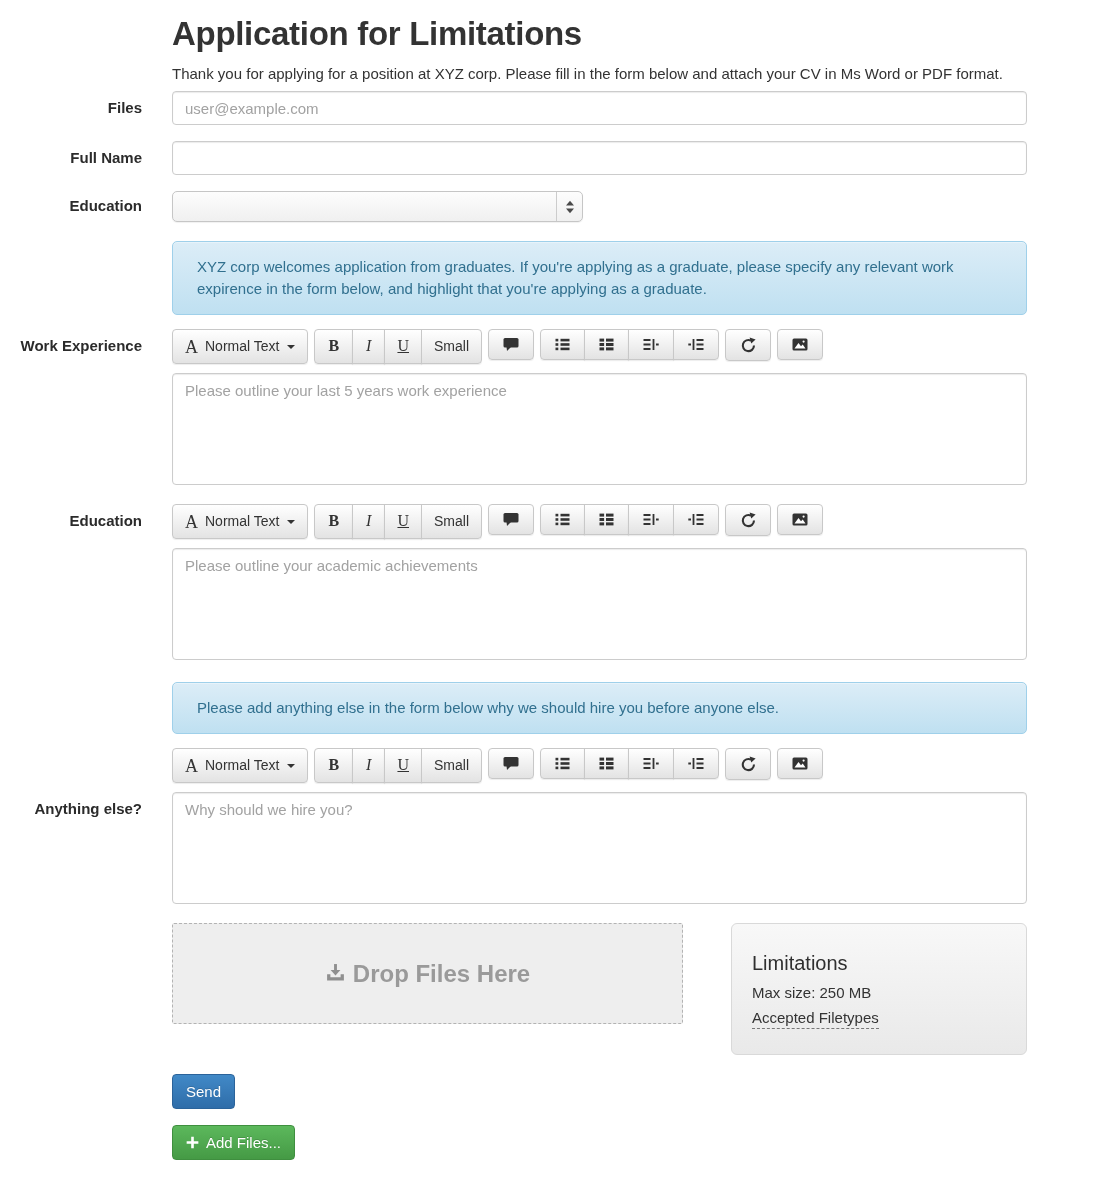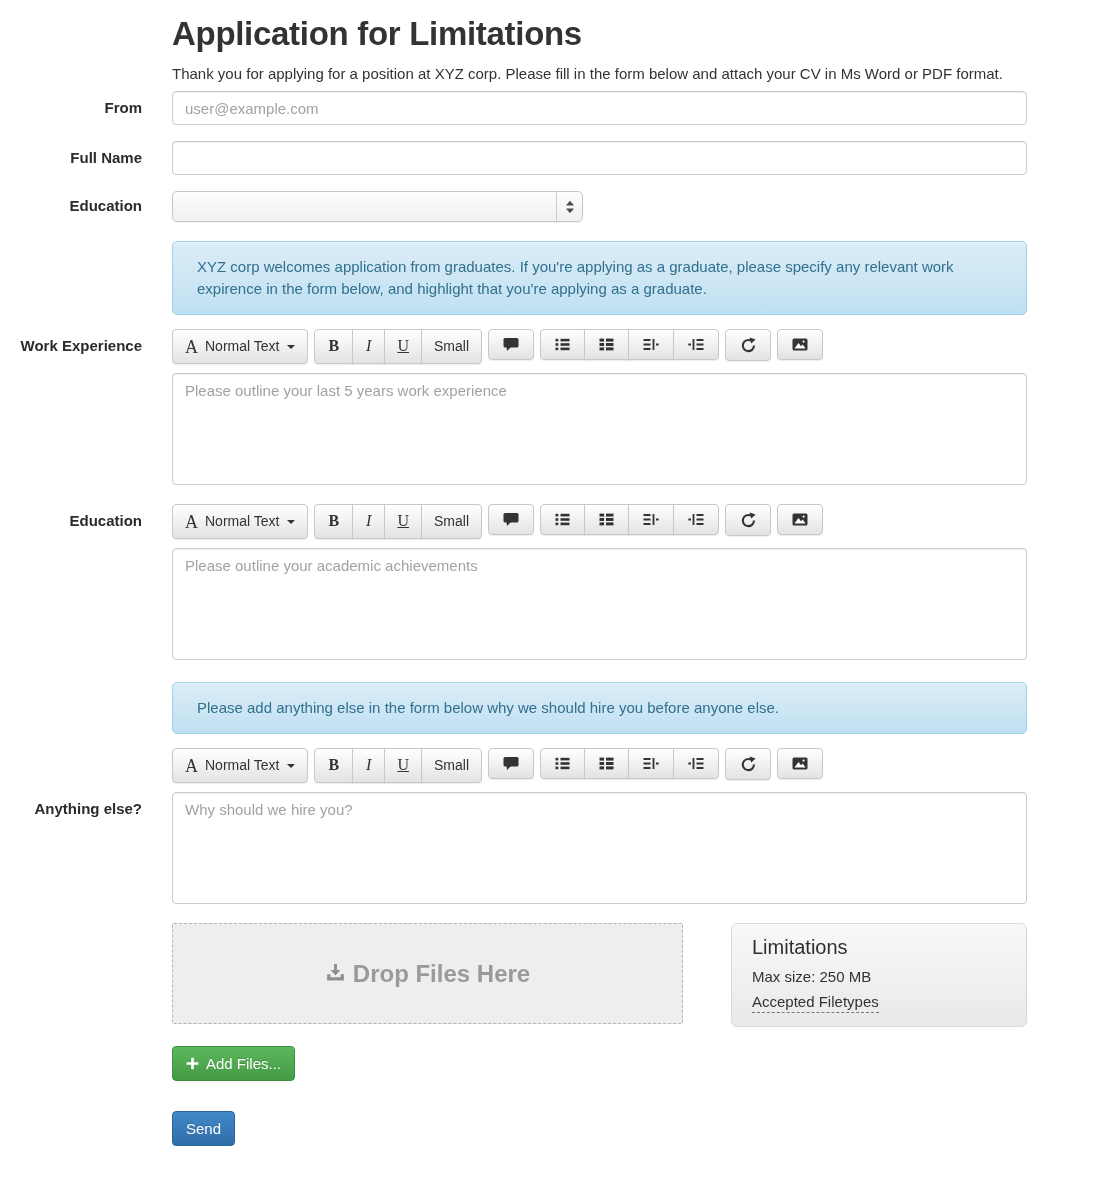--- a/index.html
+++ b/index.html
@@ -89,24 +89,24 @@
   .upload-row { margin-bottom: 19px; }
   .upload-flex { display: flex; }
   .dropzone {
     width: 523px; height: 101px; background: #eeeeee;
     border: 1px dashed #b3b3b3; border-radius: 2px;
     display: flex; align-items: center; justify-content: center;
     color: #999; cursor: default;
   }
   .dropzone .drop-label { font-size: 24px; font-weight: 700; color: #9a9a9a; margin-left: 7px; }
   .limitations {
-    width: 302px; margin-left: 48px; height: 104px;
+    width: 302px; margin-left: 48px; height: 132px;
     border: 1px solid #d9d9d9; border-radius: 6px;
     background: linear-gradient(#f8f8f8, #e9e9e9);
-    padding: 12px 20px;
+    padding: 28px 20px;
   }
   .limitations h3 { font-size: 20px; font-weight: 400; color: #2f2f2f; margin-bottom: 7px; }
   .limitations .lim-line { font-size: 15px; line-height: 21px; margin-bottom: 4px; }
   .accepted { display: inline-block; border-bottom: 1px dashed #777; cursor: help; }
 
   
   .addfiles-row { margin-bottom: 30px; }
   .btn {
     display: inline-flex; align-items: center;
     font-family: "Liberation Sans", sans-serif;
@@ -129,21 +129,21 @@
 <body>
 
 <div class="header">
   <h1>Application for Limitations</h1>
   <p class="intro">Thank you for applying for a position at XYZ corp. Please fill in the form below and attach your CV in Ms Word or PDF format.</p>
 </div>
 
 <form>
 
   <div class="form-row">
-    <label class="label-col">From</label>
+    <label class="label-col">Files</label>
     <div class="control-col">
       <input type="text" placeholder="user@example.com" style="">
     </div>
   </div>
 
   <div class="form-row">
     <label class="label-col">Full Name</label>
     <div class="control-col">
       <input type="text" style="">
     </div>
@@ -466,34 +466,34 @@
         <span class="drop-label">Drop Files Here</span>
       </div>
       <div class="limitations">
         <h3>Limitations</h3>
         <div class="lim-line">Max size: 250 MB</div>
         <div class="lim-line"><span class="accepted">Accepted Filetypes</span></div>
       </div>
     </div>
   </div>
 
+  <div class="form-row">
+    <div class="label-col"></div>
+    <div class="control-col">
+      <button type="button" class="btn btn-primary">
+        <span>Send</span>
+      </button>
+    </div>
+  </div>
+
   <div class="form-row addfiles-row">
     <div class="label-col"></div>
     <div class="control-col">
       <button type="button" class="btn btn-success">
         <svg width="13" height="13" viewBox="0 0 16 16" fill="#fff">
           <path d="M6.4 0.8 h3.2 v5.6 h5.6 v3.2 h-5.6 v5.6 h-3.2 v-5.6 h-5.6 v-3.2 h5.6 z"></path>
         </svg>
         <span>Add Files...</span>
       </button>
     </div>
   </div>
 
-  <div class="form-row">
-    <div class="label-col"></div>
-    <div class="control-col">
-      <button type="button" class="btn btn-primary">
-        <span>Send</span>
-      </button>
-    </div>
-  </div>
-
 </form>
 
 </body></html>

